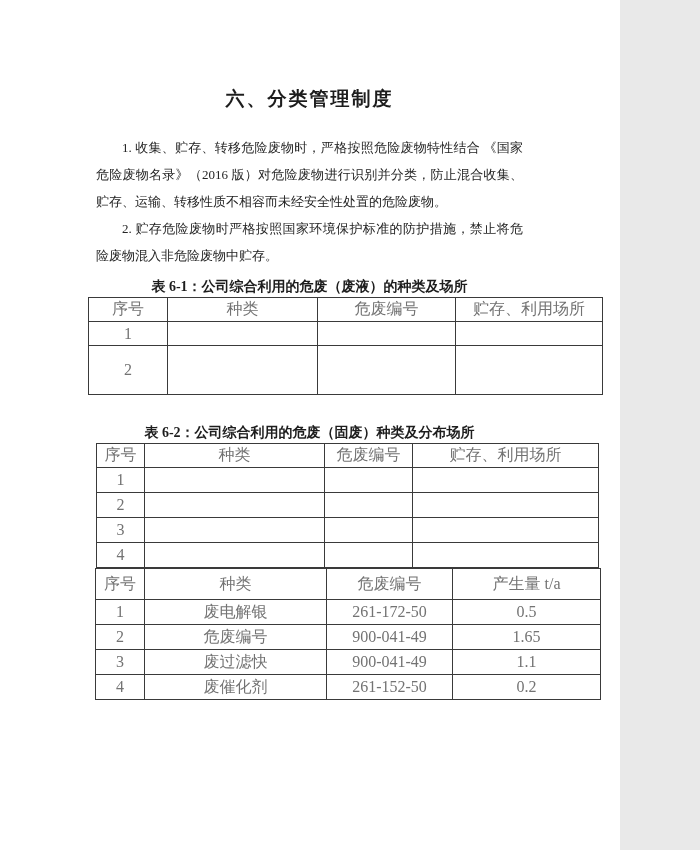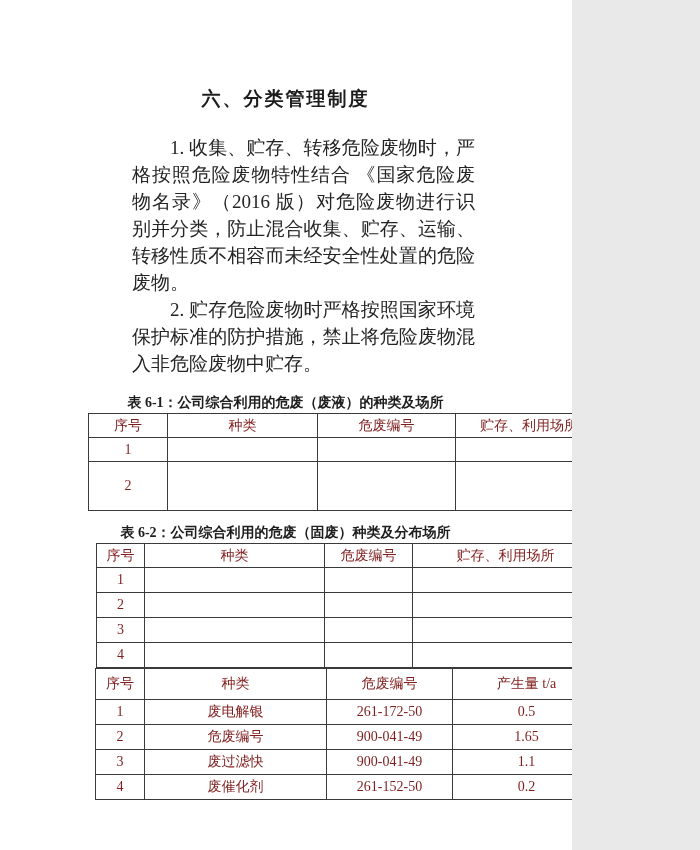--- a/index.html
+++ b/index.html
@@ -5,57 +5,56 @@
   * { margin: 0; padding: 0; box-sizing: border-box; }
   html, body { background: #e9e9e9; }
   body {
     width: 700px; height: 850px;
     font-family: "Liberation Serif", "DejaVu Serif", serif;
     position: relative;
     margin: 0;
   }
   .page {
     position: absolute; left: 0; top: 0;
-    width: 572px; height: 850px;
+    width: 620px; height: 850px;
     background: #ffffff;
     color: #222222;
     padding: 86px 97px 0 96px;
     overflow: hidden;
   }
   .doc-title {
     font-size: 19px;
     font-weight: bold;
     text-align: center;
     letter-spacing: 2px;
     margin: 0 0 22px 0;
     color: #1d1d1d;
   }
   .para {
-    font-size: 19px;
+    font-size: 13px;
     line-height: 27px;
     text-align: justify;
     text-indent: 2em;
     color: #242424;
-    margin-left: 36px;
   }
   .table-caption {
     font-size: 14px;
     font-weight: bold;
     text-align: center;
-    margin-top: 16px;
+    margin-top: 8px;
     height: 20px;
     line-height: 20px;
     color: #1d1d1d;
   }
-  .table-caption.gap { margin-top: 12px; }
+  .table-caption.gap { margin-top: 28px; }
   table {
     border-collapse: collapse;
     table-layout: fixed;
-    font-size: 14px;
-    color: #7f1d1d;
+    font-size: 16px;
+    color: #737373;
   }
   th, td {
     border: 1px solid #3a3a3a;
     text-align: center;
     vertical-align: middle;
     font-weight: normal;
     padding: 0 2px;
     overflow: hidden;
   }
   

